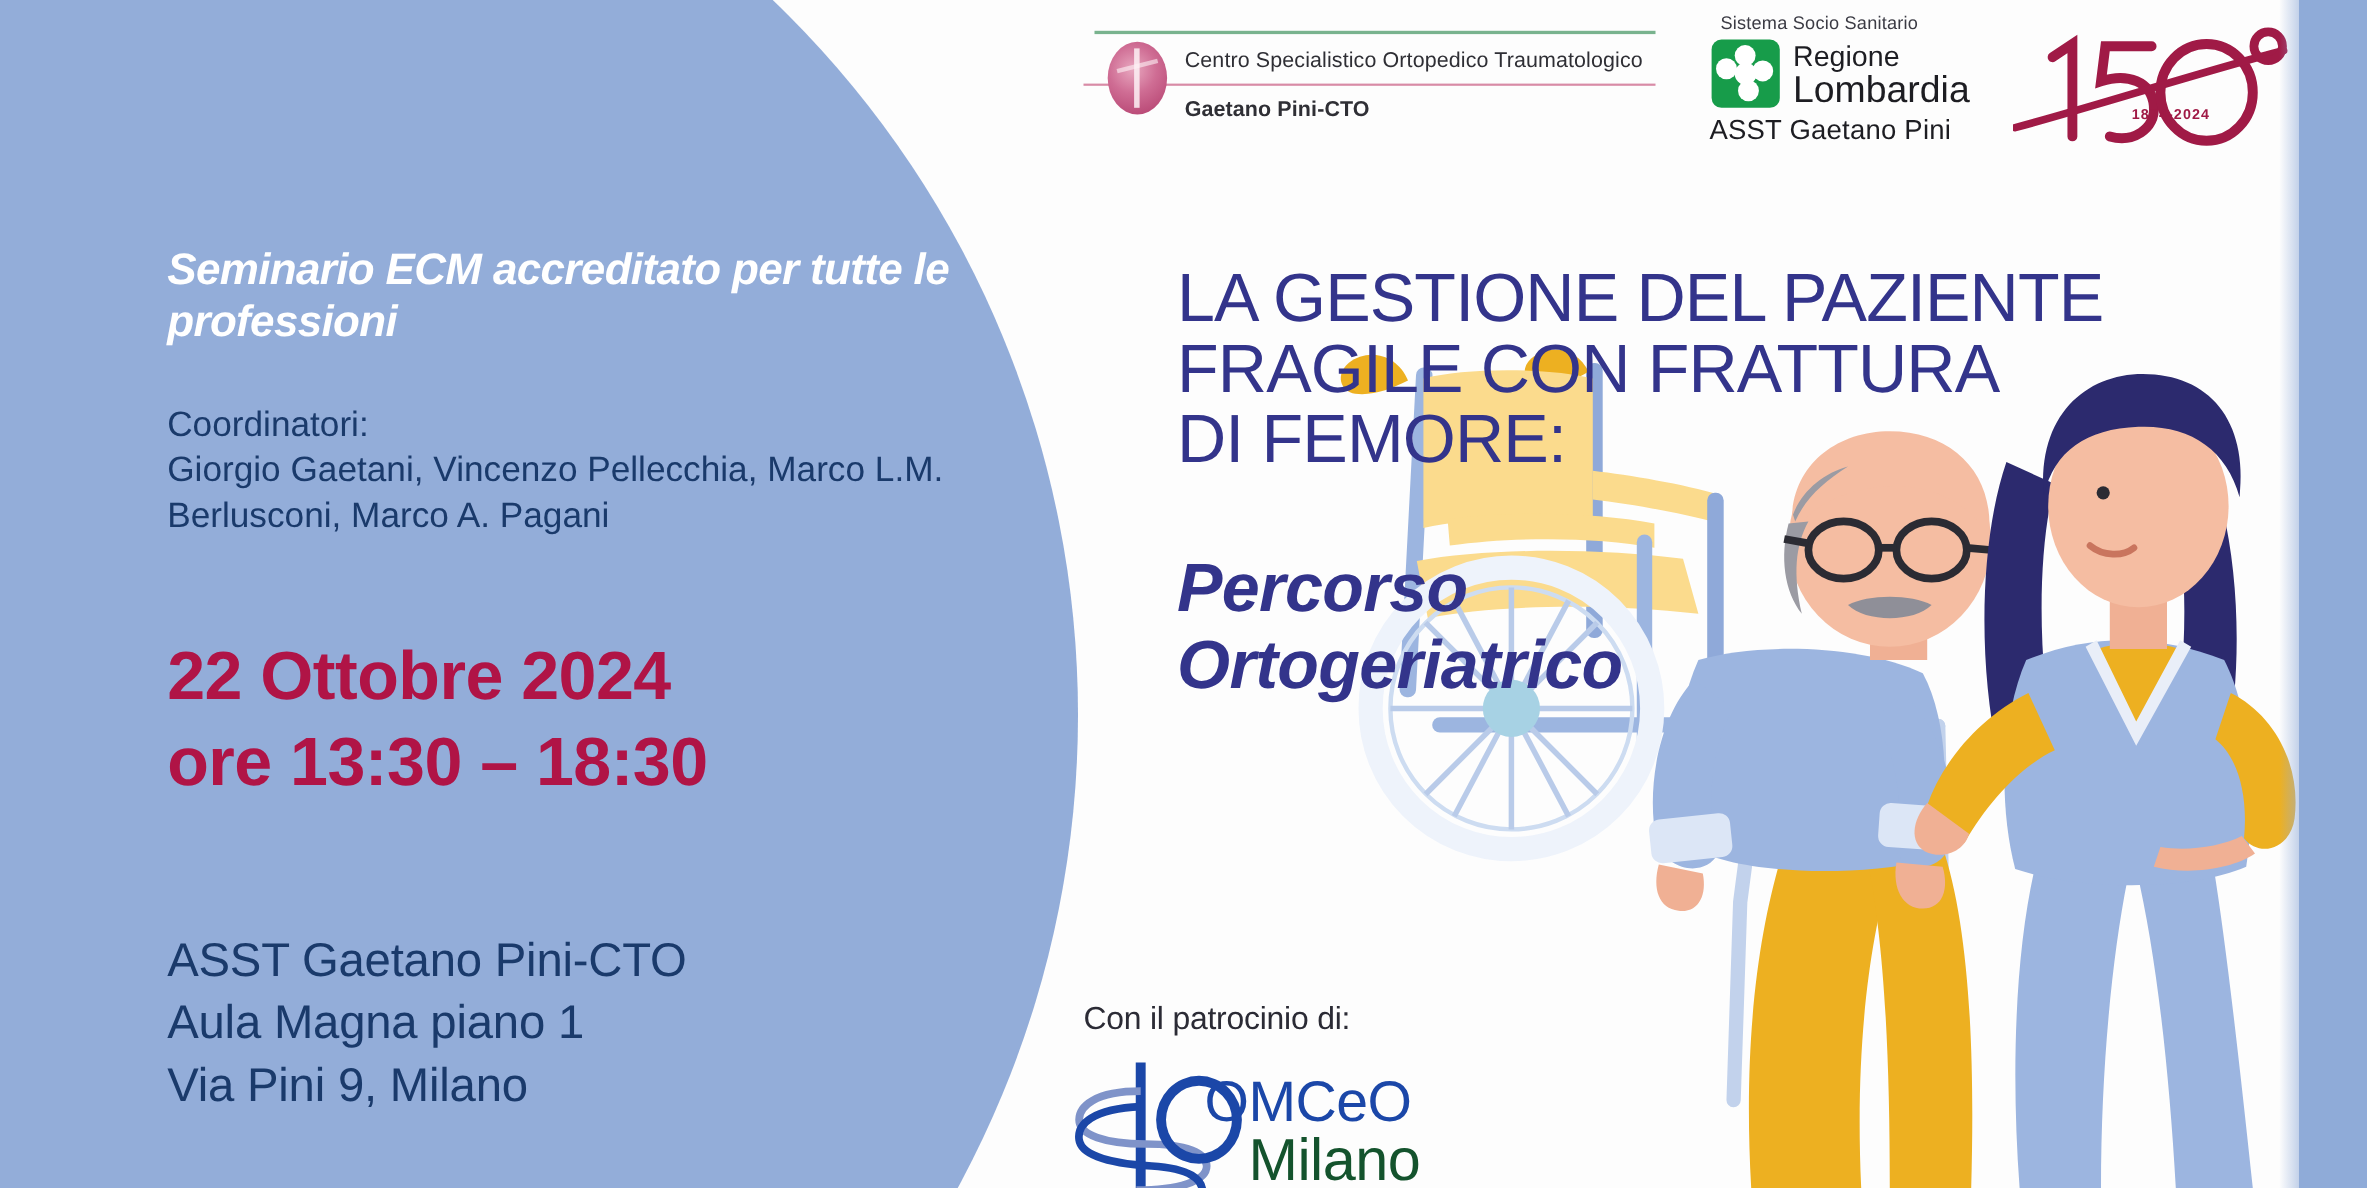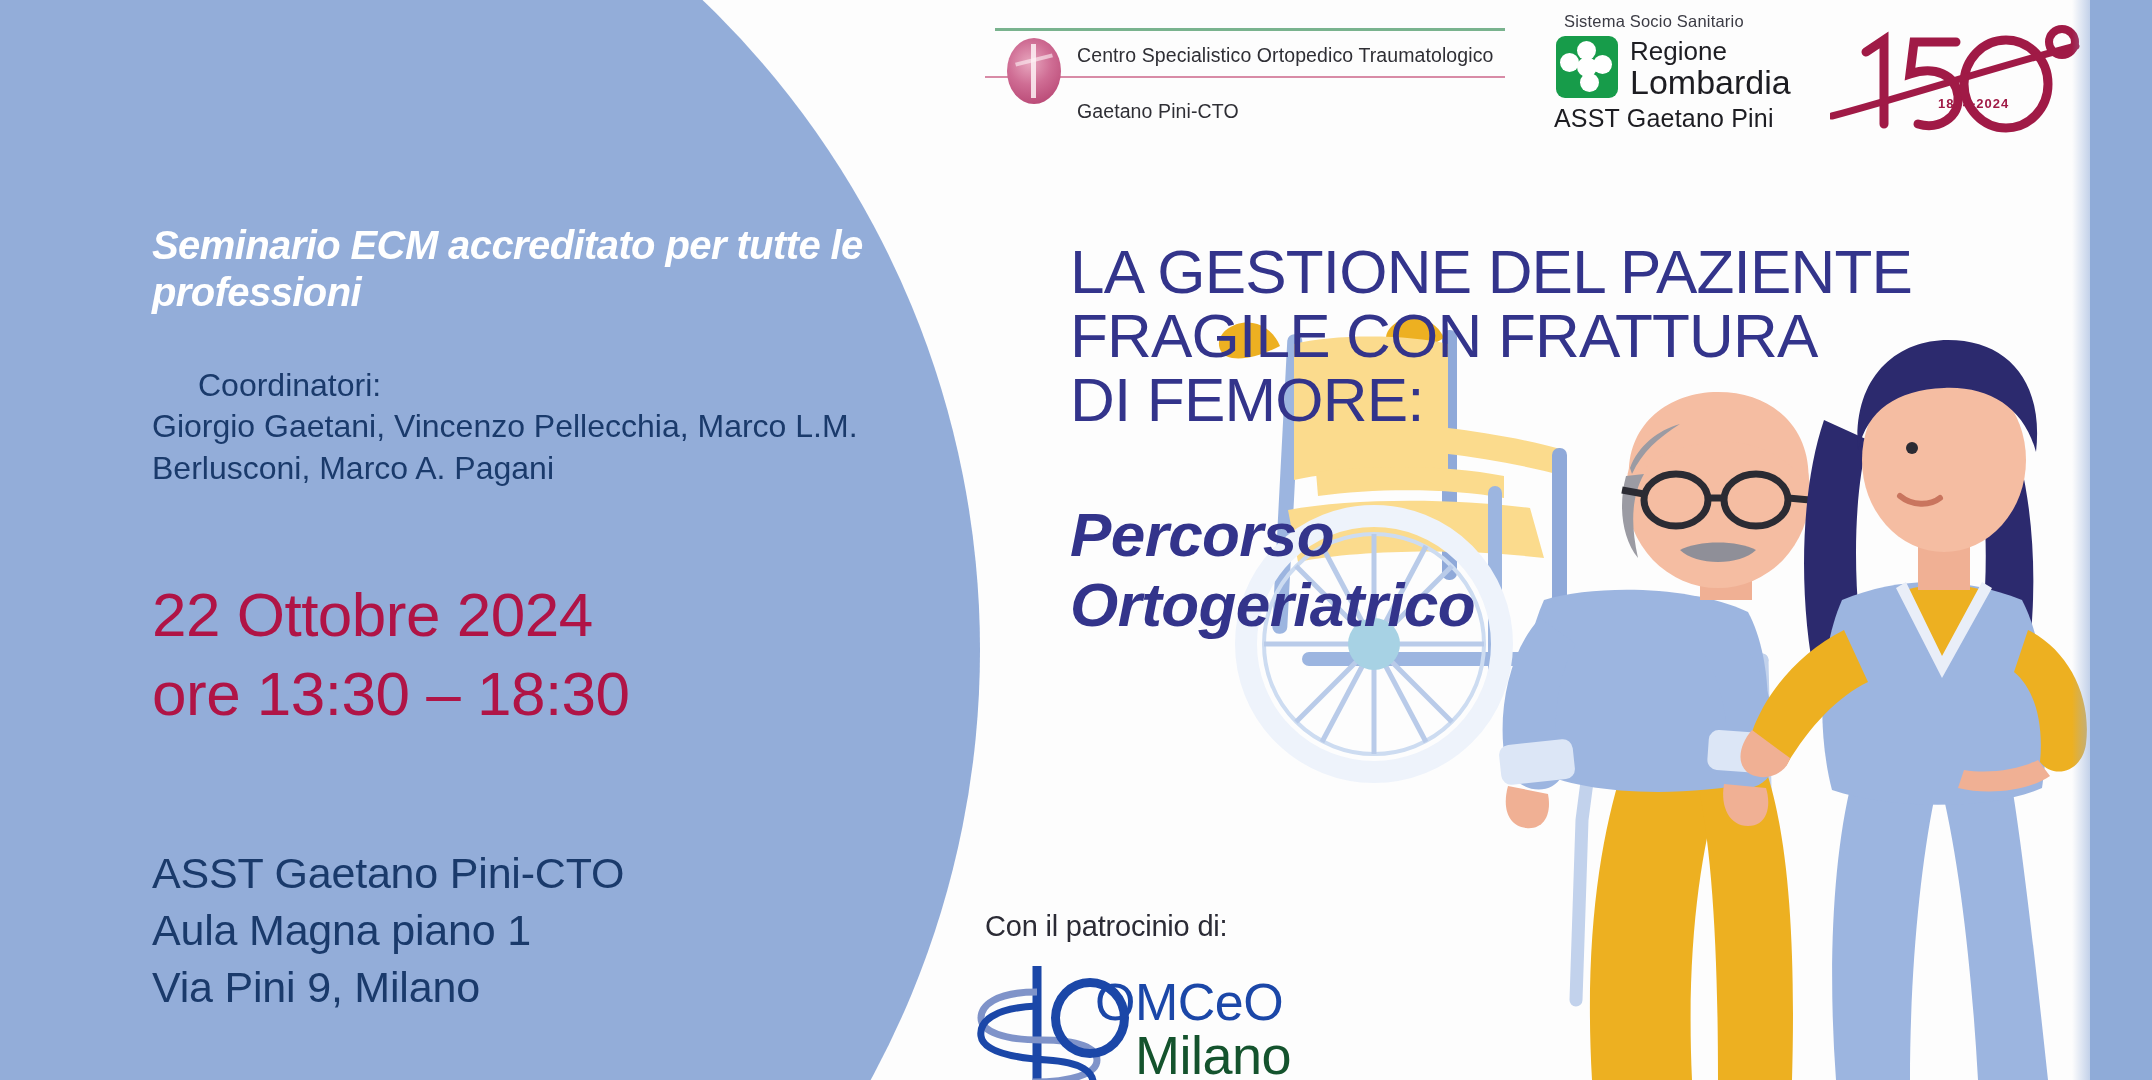--- a/index.html
+++ b/index.html
@@ -41,21 +41,21 @@
     overflow:hidden;
   }
   .cto-emblem:before{
     content:"";position:absolute;left:24px;top:6px;width:5px;height:54px;background:#fdf1f5;opacity:.85;
   }
   .cto-emblem:after{
     content:"";position:absolute;left:8px;top:20px;width:38px;height:4px;background:#fdf1f5;opacity:.6;
     transform:rotate(-14deg);
   }
   .cto-txt1{position:absolute;left:92px;top:24px;font-size:19.5px;color:#2f2f35;letter-spacing:.1px;white-space:nowrap;}
-  .cto-txt2{position:absolute;left:92px;top:80px;font-size:19.5px;color:#2f2f35;letter-spacing:.1px;white-space:nowrap;}
+  .cto-txt2{position:absolute;left:92px;top:68px;font-size:19.5px;color:#2f2f35;letter-spacing:.1px;white-space:nowrap;font-weight:bold;}
 
   .rl-logo{position:absolute;left:555px;top:4px;width:270px;height:126px;}
   .rl-sss{position:absolute;left:24px;top:2px;font-size:16.5px;color:#3b3b44;white-space:nowrap;letter-spacing:.2px;}
   .rl-mark{
     position:absolute;left:16px;top:26px;width:62px;height:62px;border-radius:9px;
     background:#179c4a;overflow:hidden;
   }
   .pet{position:absolute;background:#ffffff;border-radius:50%;}
   .pet.c{width:20px;height:20px;left:21px;top:21px;}
   .pet.n{width:19px;height:19px;left:21px;top:5px;}
@@ -74,28 +74,28 @@
   }
 
   
   .left-col{position:absolute;left:152px;top:0;width:760px;height:756px;z-index:4;}
   .ecm-line{
     position:absolute;left:0;top:222px;width:760px;
     font-size:40px;font-style:italic;font-weight:bold;color:#ffffff;
     line-height:1.18;letter-spacing:-.6px;
   }
   .coord-label{
-    position:absolute;left:0;top:365px;font-size:32px;color:#1a3a6b;line-height:1.3;margin-left:46px;
+    position:absolute;left:0;top:365px;font-size:32px;color:#1a3a6b;line-height:1.3;
   }
   .coord-names{
     position:absolute;left:0;top:405px;width:740px;font-size:32px;color:#1a3a6b;line-height:1.32;
   }
   .date-block{
     position:absolute;left:0;top:575px;width:740px;
-    font-size:62px;font-weight:normal;color:#b01446;line-height:1.28;letter-spacing:-.5px;
+    font-size:62px;font-weight:bold;color:#b01446;line-height:1.28;letter-spacing:-.5px;
   }
   .venue-block{
     position:absolute;left:0;top:845px;width:740px;
     font-size:43px;color:#1a3a6b;line-height:1.33;letter-spacing:-.2px;
   }
 
   
   .title-main{
     position:absolute;left:1070px;top:240px;width:1030px;z-index:5;
     font-size:62px;font-weight:normal;color:#33348b;

